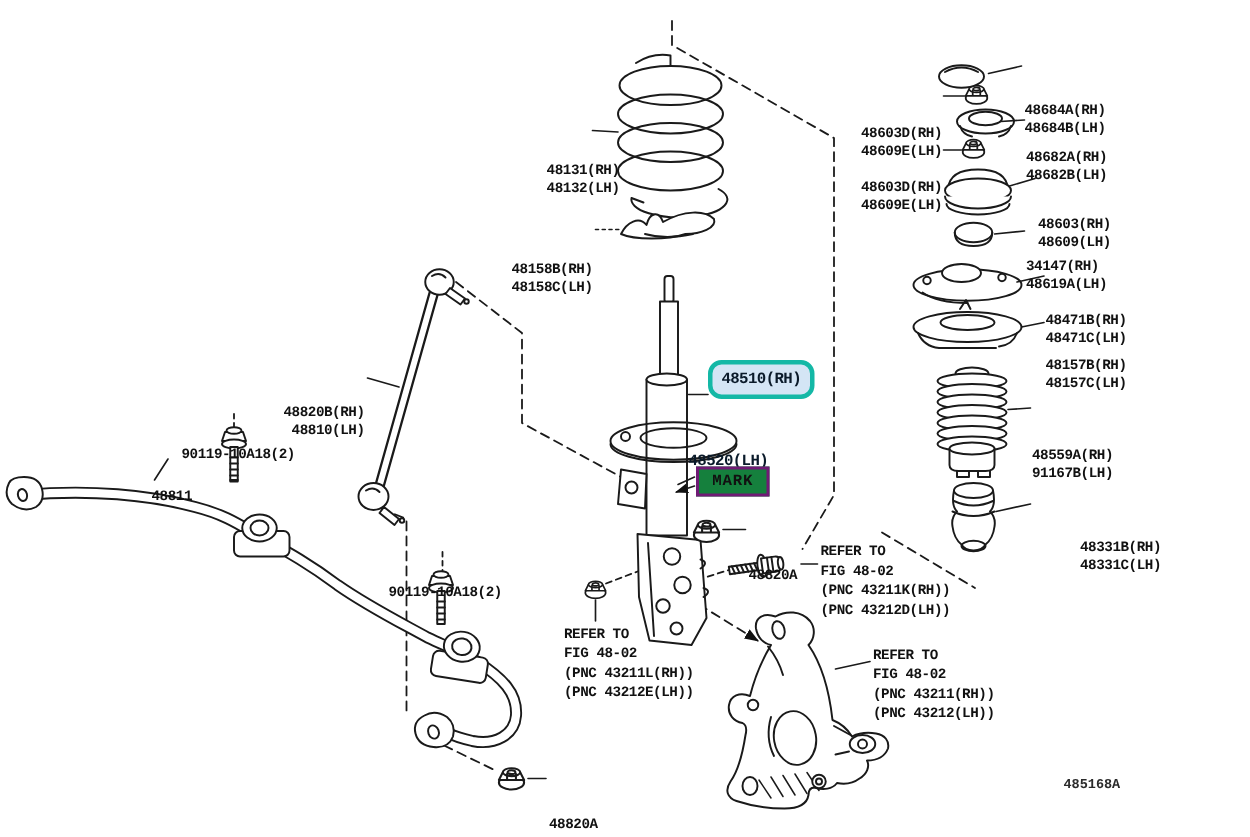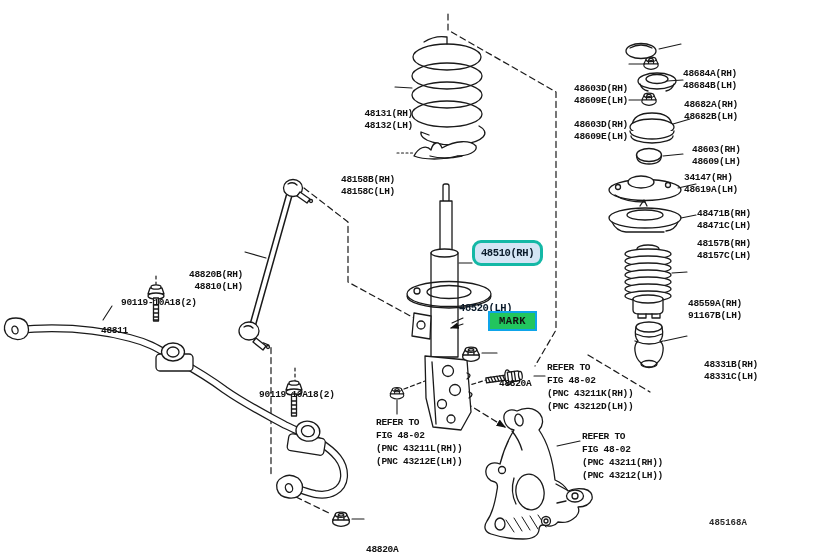--- a/index.html
+++ b/index.html
@@ -12,23 +12,23 @@
   .ref{position:absolute;font:bold 9.5px/13px "Liberation Mono",monospace;
        color:#111;letter-spacing:-0.3px;white-space:nowrap;z-index:4;}
   .hl-box{position:absolute;left:472px;top:240px;width:59px;height:20px;padding:0 3px;
           border:3px solid #14b8a6;border-radius:9px;background:#d4e5f5;
           display:flex;align-items:center;justify-content:center;
           font:bold 10.5px "Liberation Mono",monospace;letter-spacing:-0.4px;
           color:#0a1a2a;z-index:3;}
   .hl-under{position:absolute;left:459px;top:262px;font:bold 10.5px "Liberation Mono",monospace;
             letter-spacing:-0.4px;color:#0a1a2a;z-index:1;white-space:nowrap;margin-top:40px;}
   .mark-box{position:absolute;left:464px;top:311px;width:45px;height:16px;
-            border:2px solid #0ea5e9;background:#22c55e;display:flex;align-items:center;
+            border:2px solid #701a75;background:#15803d;display:flex;align-items:center;
             justify-content:center;font:bold 10.5px "Liberation Mono",monospace;
-            letter-spacing:0.5px;color:#111;z-index:3;margin-left:24px;}
+            letter-spacing:0.5px;color:#111;z-index:3;}
   .fig-code{position:absolute;left:709px;top:518px;font:bold 9px/11px "Liberation Mono",monospace;
             color:#2b2b2b;z-index:4;}
 </style>
 </head>
 <body>
 
 <div id="stage">
 
 <svg id="art" width="833" height="558" viewBox="0 0 833 558" fill="none" stroke="#1a1a1a" stroke-width="1.3" stroke-linecap="round" stroke-linejoin="round">
   <defs>
@@ -317,21 +317,21 @@
   <div>48471C(LH)</div>
 </div>
 <div class="lbl" style="left:697px;top:206px;text-align:right;">
   <div>48157B(RH)</div>
   <div>48157C(LH)</div>
 </div>
 <div class="lbl" style="left:688px;top:266px;text-align:right;">
   <div>48559A(RH)</div>
   <div>91167B(LH)</div>
 </div>
-<div class="lbl" style="left:704px;top:327px;">
+<div class="lbl" style="left:720px;top:327px;">
   <div>48331B(RH)</div>
   <div>48331C(LH)</div>
 </div>
 
 <div class="ref" style="left:547px;top:361px;">
   <div>REFER TO</div>
   <div>FIG 48-02</div>
   <div>(PNC 43211K(RH))</div>
   <div>(PNC 43212D(LH))</div>
 </div>

